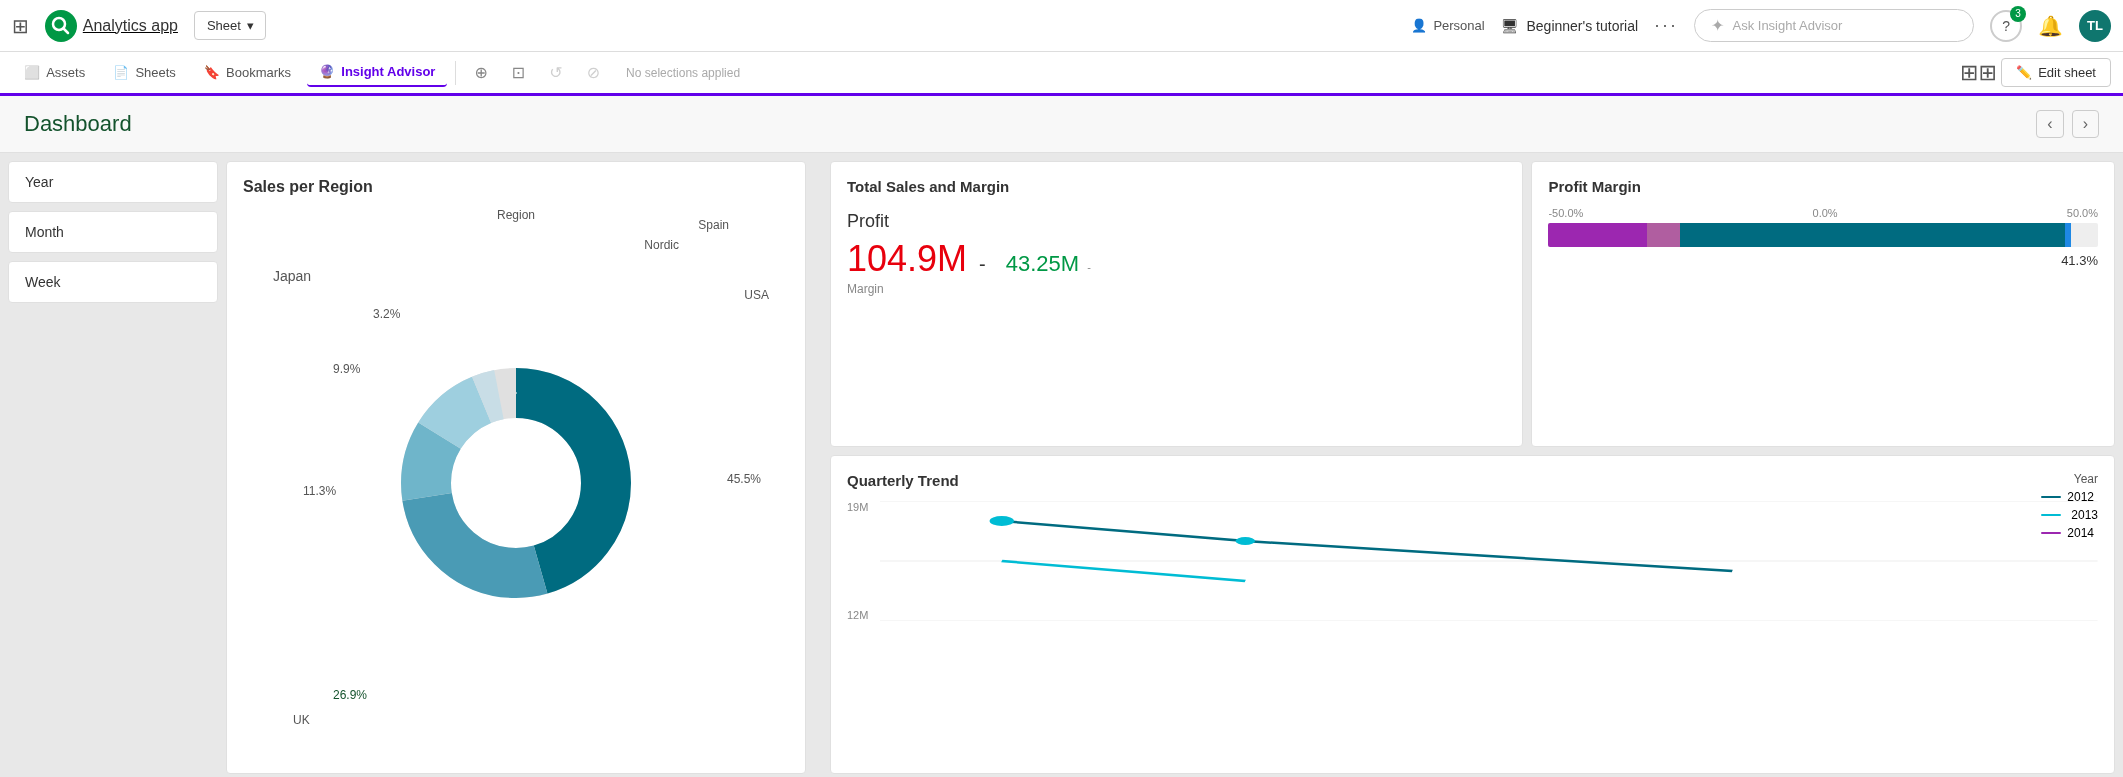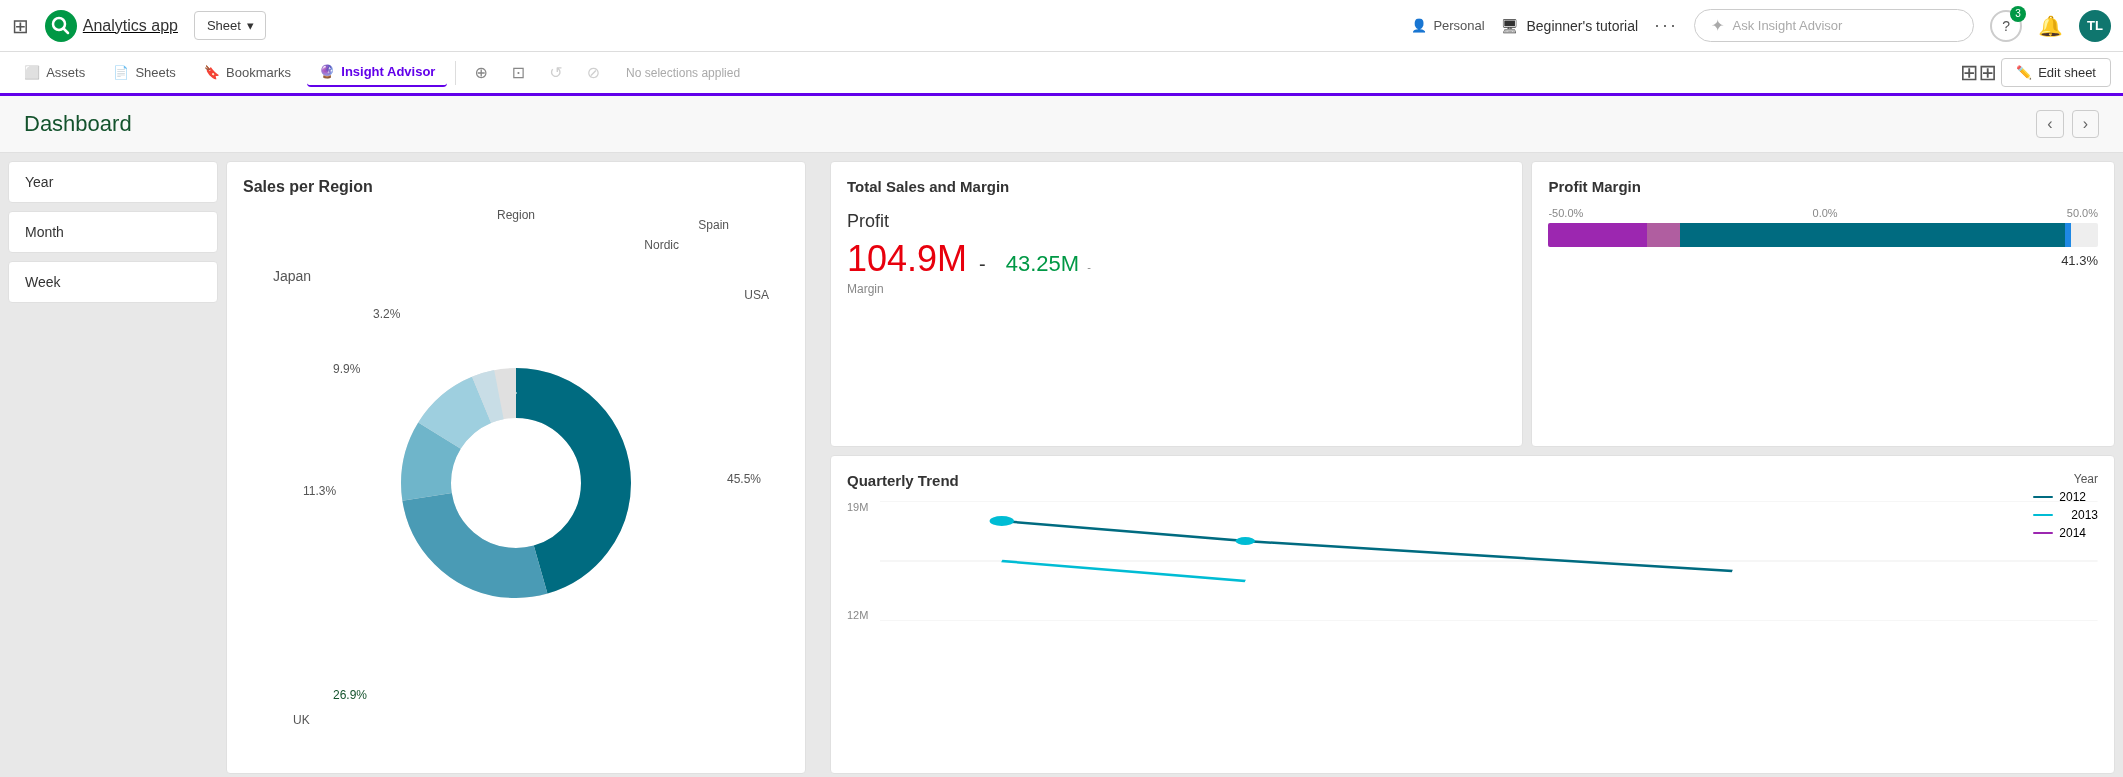--- a/index.html
+++ b/index.html
@@ -299,21 +299,21 @@
 
     <div class="panel-card quarterly-trend" style="flex:1; position:relative; overflow:hidden;">
       <div class="panel-title">Quarterly Trend</div>
 
       <div style="position:absolute; right:16px; top:16px; display:flex; flex-direction:column; gap:4px;">
         <div style="font-size:12px; color:#555; text-align:right;">Year</div>
         <div style="display:flex; align-items:center; gap:6px;">
           <span style="display:inline-block; width:20px; height:2px; background:#006b80; border-radius:2px;"></span>
           <span style="font-size:12px;">2012</span>
         </div>
-        <div style="display:flex; align-items:center; gap:18px;">
+        <div style="display:flex; align-items:center; gap:10px;">
           <span style="display:inline-block; width:20px; height:2px; background:#00bcd4; border-radius:2px;"></span>
           <span style="font-size:12px;">2013</span>
         </div>
         <div style="display:flex; align-items:center; gap:6px;">
           <span style="display:inline-block; width:20px; height:2px; background:#9c27b0; border-radius:2px;"></span>
           <span style="font-size:12px;">2014</span>
         </div>
       </div>
 
       <div style="display:flex; height:120px; gap:8px; margin-top:8px;">

